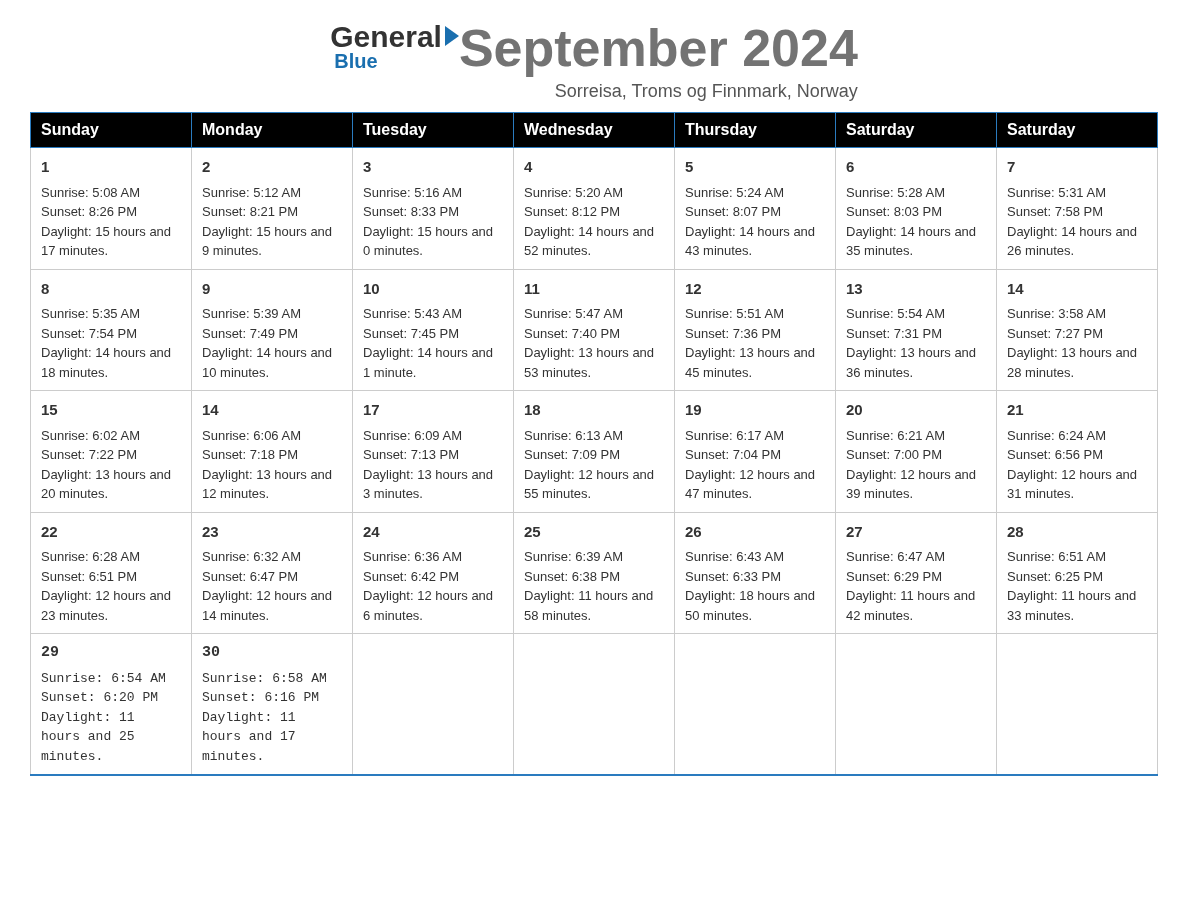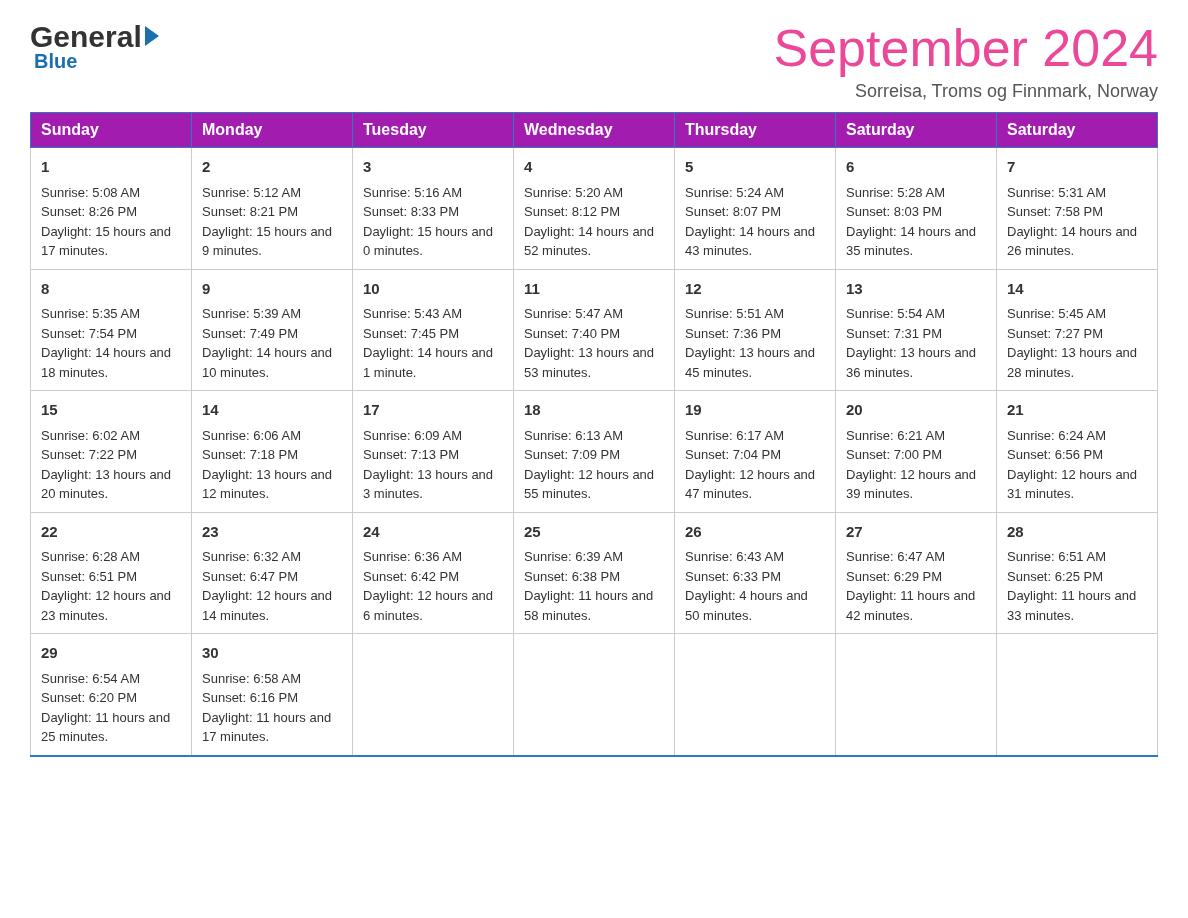--- a/index.html
+++ b/index.html
@@ -6,50 +6,50 @@
     body {
       font-family: Arial, sans-serif;
       background: #fff;
       color: #333;
       padding: 20px 30px;
       width: 1188px;
       min-height: 918px;
     }
     .header-row {
       display: flex;
-      justify-content: space-between;
+      justify-content: center;
       align-items: flex-start;
       margin-bottom: 10px;
     }
     .logo {
       display: flex;
       flex-direction: column;
       align-items: flex-start;
     }
     .title-block {
       text-align: right;
     }
     .month-title {
       font-size: 52px;
-      font-weight: normal;
-      color: #ec4899;
+      font-weight: bold;
+      color: #737373;
       line-height: 1.1;
     }
     .subtitle {
       font-size: 18px;
       color: #555;
       margin-top: 4px;
     }
     .calendar {
       width: 100%;
       border-collapse: collapse;
       margin-top: 10px;
     }
     .calendar th {
-      background-color: #a21caf;
+      background-color: #000000;
       color: #fff;
       font-size: 16px;
       font-weight: bold;
       padding: 8px 10px;
       text-align: left;
       border: 1px solid #2a7bbf;
     }
     .calendar td {
       vertical-align: top;
       padding: 8px 10px;
@@ -62,20 +62,21 @@
       font-size: 15px;
       font-weight: bold;
       display: block;
       margin-bottom: 4px;
     }
     .calendar td.empty {
       background: #fff;
     }
     .calendar tr:last-child td {
       border-bottom: 2px solid #2a7bbf;
+      font-family: Liberation Mono, monospace;
     }
     .calendar thead tr th:first-child {
       border-top-left-radius: 0;
     }
     .top-border {
       border-top: 2px solid #2a7bbf;
     }
   </style>
 </head>
 <body>
@@ -116,37 +117,37 @@
         <td class="top-border"><span class="day-number">6</span><span>Sunrise: 5:28 AM</span><br><span>Sunset: 8:03 PM</span><br><span>Daylight: 14 hours and 35 minutes.</span></td>
         <td class="top-border"><span class="day-number">7</span><span>Sunrise: 5:31 AM</span><br><span>Sunset: 7:58 PM</span><br><span>Daylight: 14 hours and 26 minutes.</span></td>
       </tr>
       <tr>
         <td><span class="day-number">8</span><span>Sunrise: 5:35 AM</span><br><span>Sunset: 7:54 PM</span><br><span>Daylight: 14 hours and 18 minutes.</span></td>
         <td><span class="day-number">9</span><span>Sunrise: 5:39 AM</span><br><span>Sunset: 7:49 PM</span><br><span>Daylight: 14 hours and 10 minutes.</span></td>
         <td><span class="day-number">10</span><span>Sunrise: 5:43 AM</span><br><span>Sunset: 7:45 PM</span><br><span>Daylight: 14 hours and 1 minute.</span></td>
         <td><span class="day-number">11</span><span>Sunrise: 5:47 AM</span><br><span>Sunset: 7:40 PM</span><br><span>Daylight: 13 hours and 53 minutes.</span></td>
         <td><span class="day-number">12</span><span>Sunrise: 5:51 AM</span><br><span>Sunset: 7:36 PM</span><br><span>Daylight: 13 hours and 45 minutes.</span></td>
         <td><span class="day-number">13</span><span>Sunrise: 5:54 AM</span><br><span>Sunset: 7:31 PM</span><br><span>Daylight: 13 hours and 36 minutes.</span></td>
-        <td><span class="day-number">14</span><span>Sunrise: 5:45 AM</span><br><span>Sunset: 7:27 PM</span><br><span>Daylight: 13 hours and 28 minutes.</span></td>
+        <td><span class="day-number">14</span><span>Sunrise: 3:58 AM</span><br><span>Sunset: 7:27 PM</span><br><span>Daylight: 13 hours and 28 minutes.</span></td>
       </tr>
       <tr>
         <td><span class="day-number">15</span><span>Sunrise: 6:02 AM</span><br><span>Sunset: 7:22 PM</span><br><span>Daylight: 13 hours and 20 minutes.</span></td>
         <td><span class="day-number">14</span><span>Sunrise: 6:06 AM</span><br><span>Sunset: 7:18 PM</span><br><span>Daylight: 13 hours and 12 minutes.</span></td>
         <td><span class="day-number">17</span><span>Sunrise: 6:09 AM</span><br><span>Sunset: 7:13 PM</span><br><span>Daylight: 13 hours and 3 minutes.</span></td>
         <td><span class="day-number">18</span><span>Sunrise: 6:13 AM</span><br><span>Sunset: 7:09 PM</span><br><span>Daylight: 12 hours and 55 minutes.</span></td>
         <td><span class="day-number">19</span><span>Sunrise: 6:17 AM</span><br><span>Sunset: 7:04 PM</span><br><span>Daylight: 12 hours and 47 minutes.</span></td>
         <td><span class="day-number">20</span><span>Sunrise: 6:21 AM</span><br><span>Sunset: 7:00 PM</span><br><span>Daylight: 12 hours and 39 minutes.</span></td>
         <td><span class="day-number">21</span><span>Sunrise: 6:24 AM</span><br><span>Sunset: 6:56 PM</span><br><span>Daylight: 12 hours and 31 minutes.</span></td>
       </tr>
       <tr>
         <td><span class="day-number">22</span><span>Sunrise: 6:28 AM</span><br><span>Sunset: 6:51 PM</span><br><span>Daylight: 12 hours and 23 minutes.</span></td>
         <td><span class="day-number">23</span><span>Sunrise: 6:32 AM</span><br><span>Sunset: 6:47 PM</span><br><span>Daylight: 12 hours and 14 minutes.</span></td>
         <td><span class="day-number">24</span><span>Sunrise: 6:36 AM</span><br><span>Sunset: 6:42 PM</span><br><span>Daylight: 12 hours and 6 minutes.</span></td>
         <td><span class="day-number">25</span><span>Sunrise: 6:39 AM</span><br><span>Sunset: 6:38 PM</span><br><span>Daylight: 11 hours and 58 minutes.</span></td>
-        <td><span class="day-number">26</span><span>Sunrise: 6:43 AM</span><br><span>Sunset: 6:33 PM</span><br><span>Daylight: 4 hours and 50 minutes.</span></td>
+        <td><span class="day-number">26</span><span>Sunrise: 6:43 AM</span><br><span>Sunset: 6:33 PM</span><br><span>Daylight: 18 hours and 50 minutes.</span></td>
         <td><span class="day-number">27</span><span>Sunrise: 6:47 AM</span><br><span>Sunset: 6:29 PM</span><br><span>Daylight: 11 hours and 42 minutes.</span></td>
         <td><span class="day-number">28</span><span>Sunrise: 6:51 AM</span><br><span>Sunset: 6:25 PM</span><br><span>Daylight: 11 hours and 33 minutes.</span></td>
       </tr>
       <tr>
         <td><span class="day-number">29</span><span>Sunrise: 6:54 AM</span><br><span>Sunset: 6:20 PM</span><br><span>Daylight: 11 hours and 25 minutes.</span></td>
         <td><span class="day-number">30</span><span>Sunrise: 6:58 AM</span><br><span>Sunset: 6:16 PM</span><br><span>Daylight: 11 hours and 17 minutes.</span></td>
         <td class="empty"></td>
         <td class="empty"></td>
         <td class="empty"></td>
         <td class="empty"></td>

